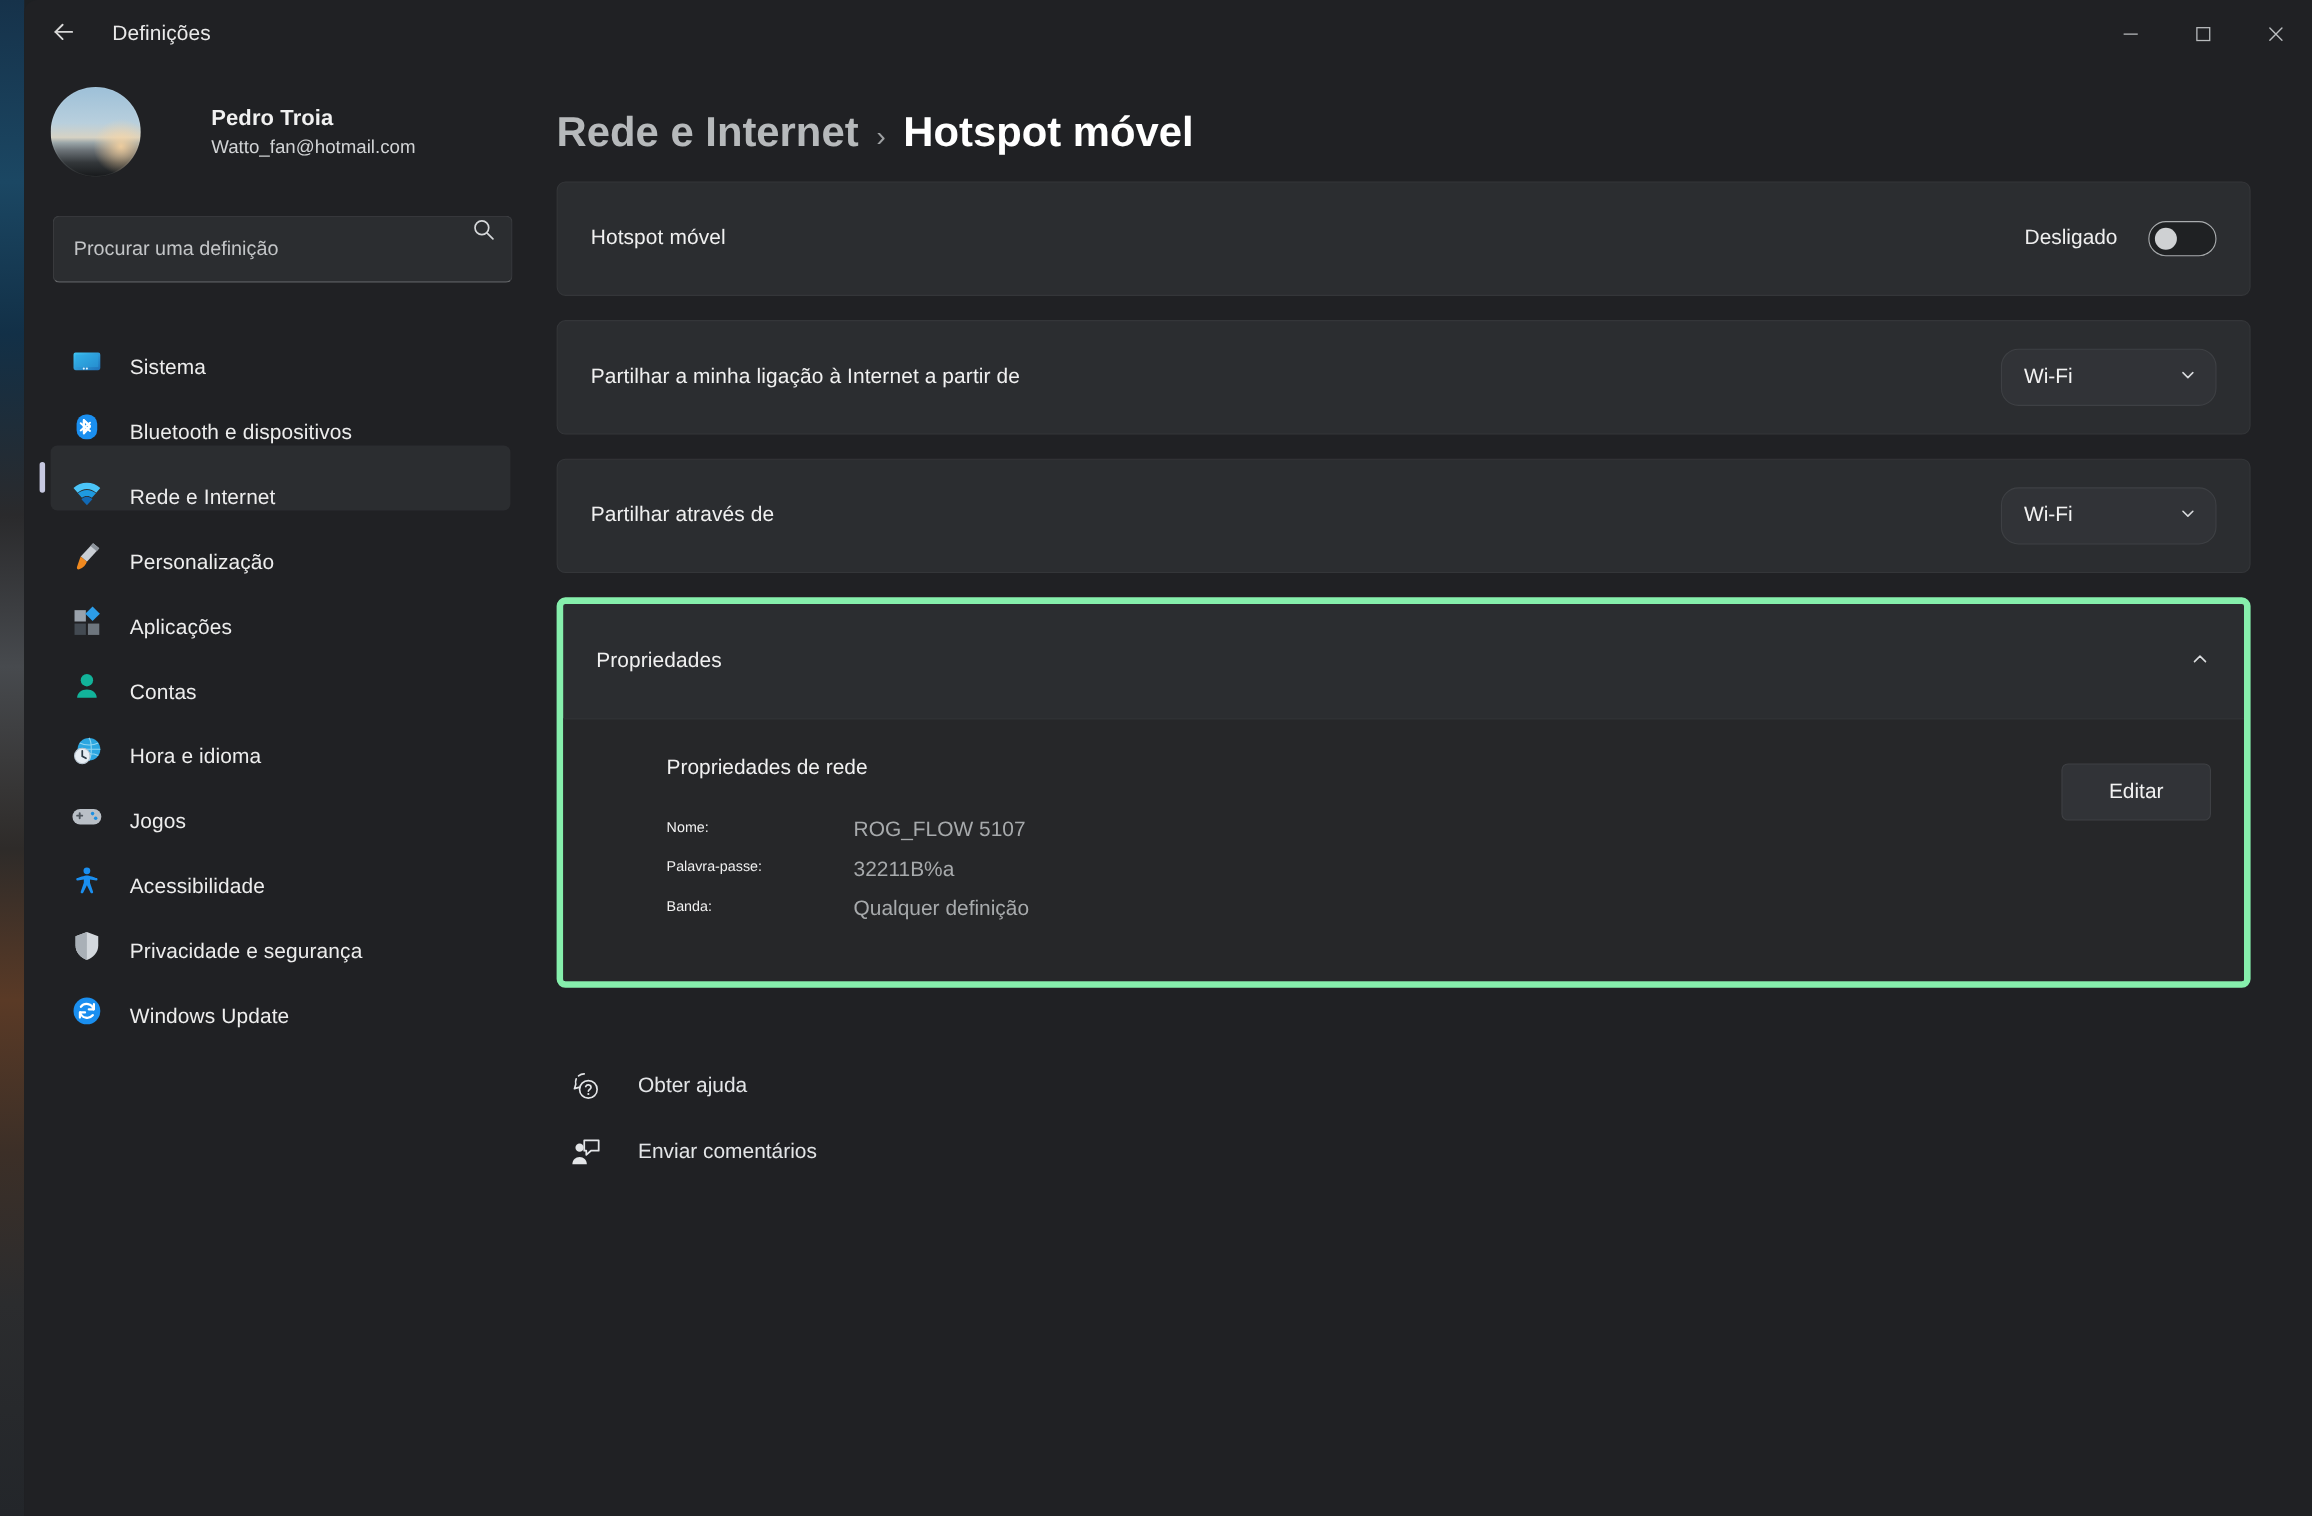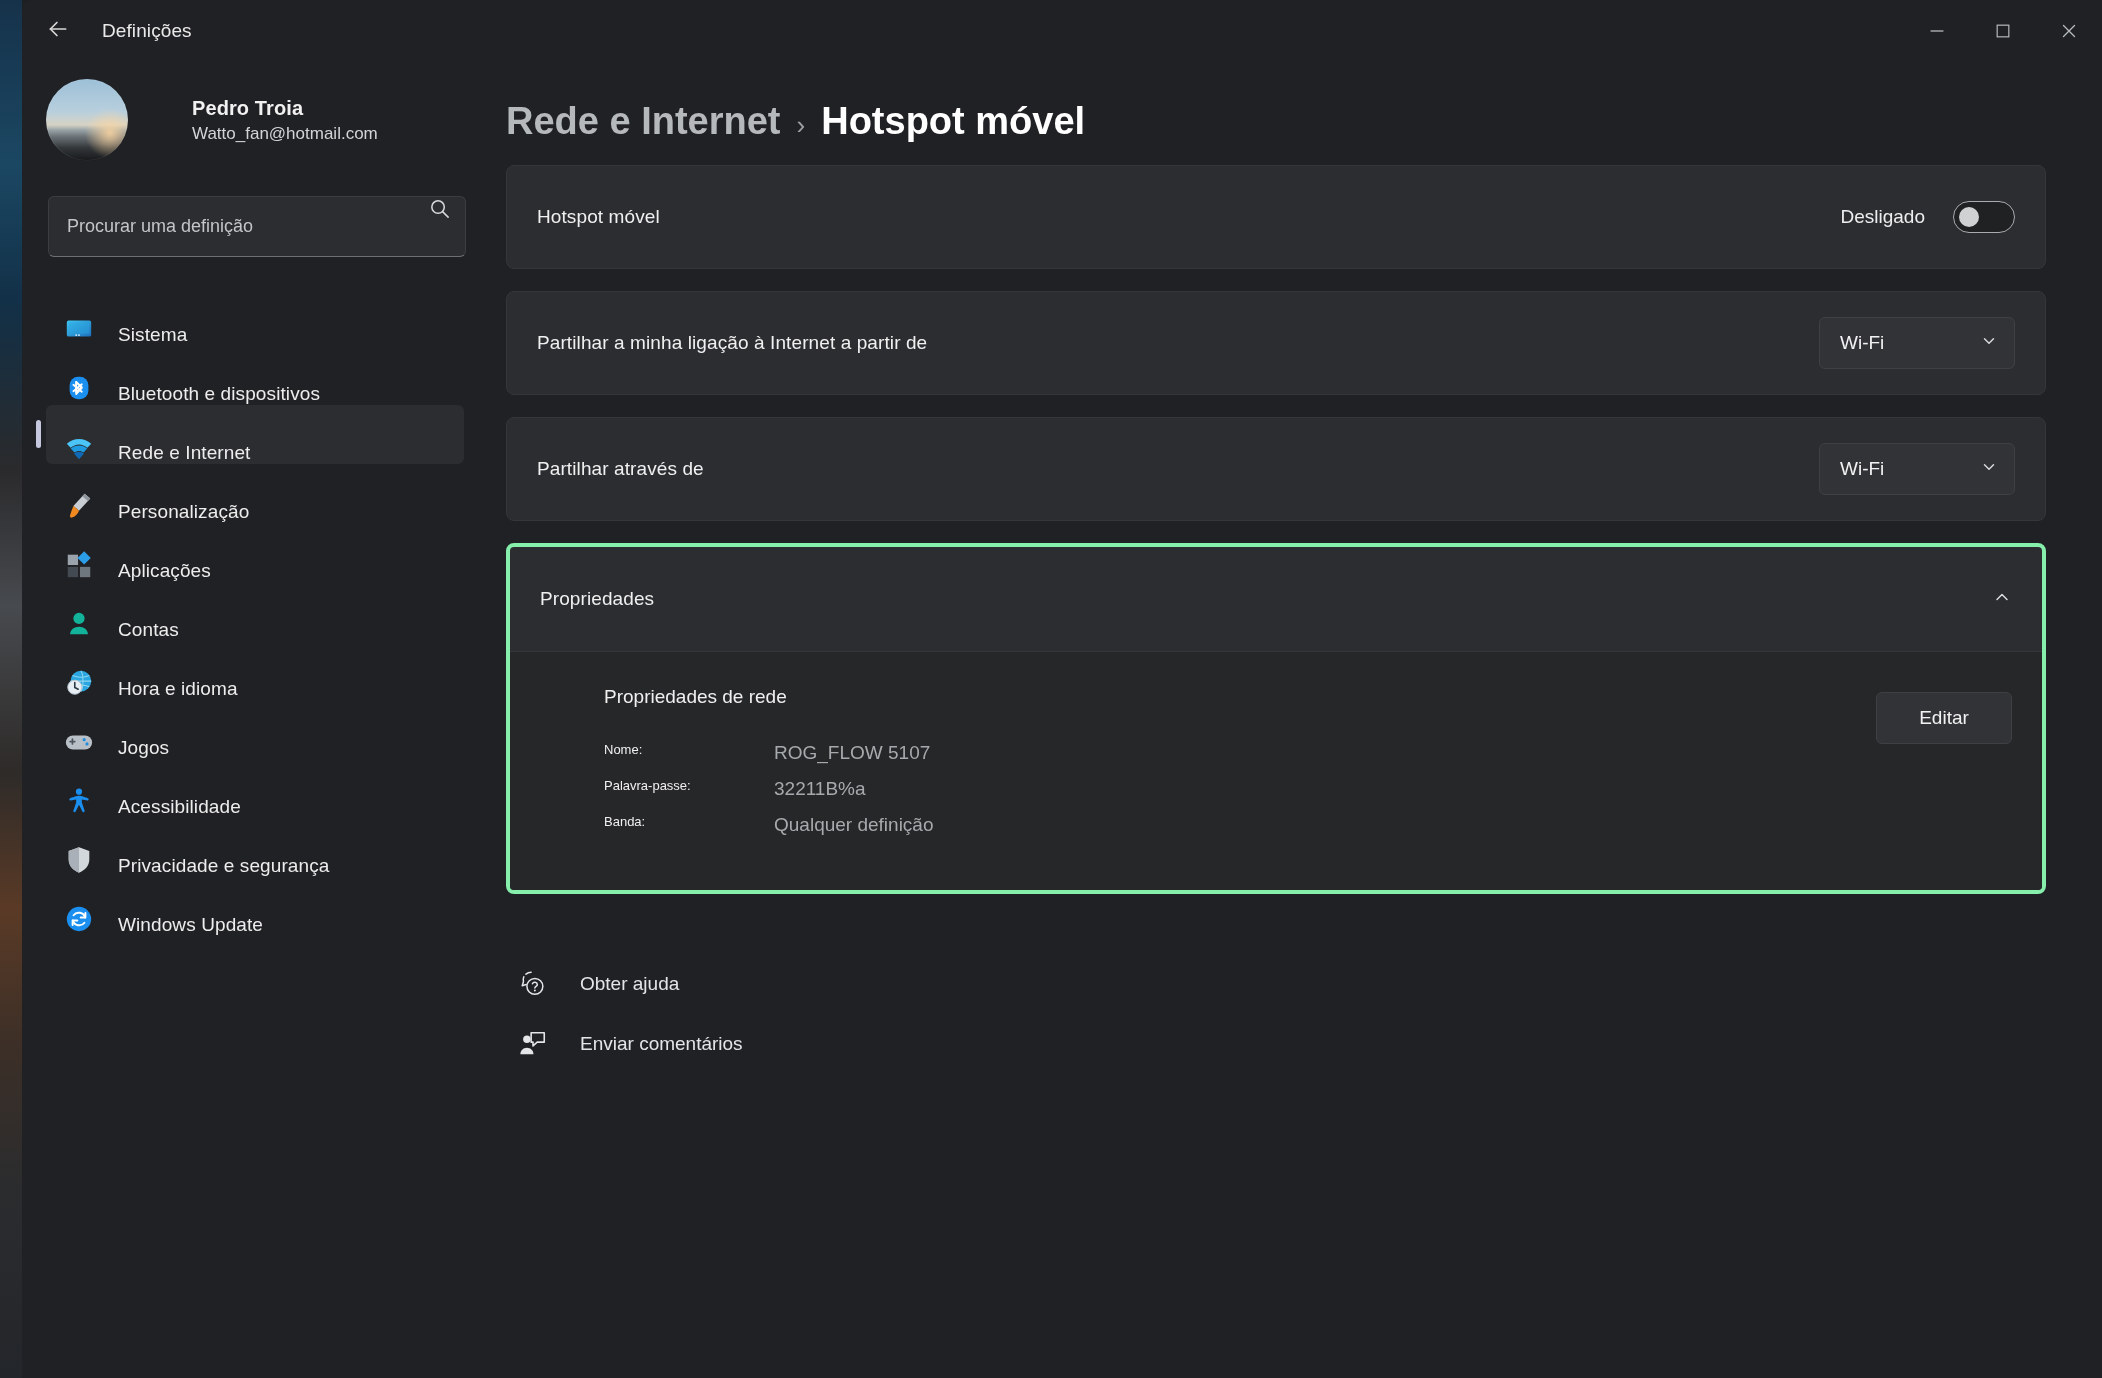--- a/index.html
+++ b/index.html
@@ -119,29 +119,29 @@
     width:62px; height:32px; border-radius:18px;
     background:#1f2123; border:1px solid #a9acae;
     display:flex; align-items:center; cursor:pointer; padding:0 5px;
   }
   .switch .knob{
     width:20px; height:20px; border-radius:50%; background:#cfd1d3;
   }
 
   .dropdown{
     width:196px; height:52px; background:#313337; border:1px solid #3e4044;
-    border-radius:6px; display:flex; align-items:center; justify-content:space-between;
+    border-radius:16px; display:flex; align-items:center; justify-content:space-between;
     padding:0 16px 0 20px; cursor:pointer;
   }
   .dropdown .dd-val{ font-size:19px; color:#f2f2f2; }
   .dropdown svg{ stroke:#d9dbdd; }
 
   
   .expander{
-    margin-top:22px; background:#2b2d30; border:4px solid #86efac;
+    margin-top:22px; background:#2b2d30; border:6px solid #86efac;
     border-radius:8px; overflow:hidden;
   }
   .expander-head{
     height:104px; display:flex; align-items:center; justify-content:space-between;
     padding:0 30px; cursor:pointer;
   }
   .expander-head .card-label{ font-size:19px; }
   .expander-head svg{ stroke:#dcdee0; }
   .expander-body{
     background:#262729; border-top:1px solid #343639;

